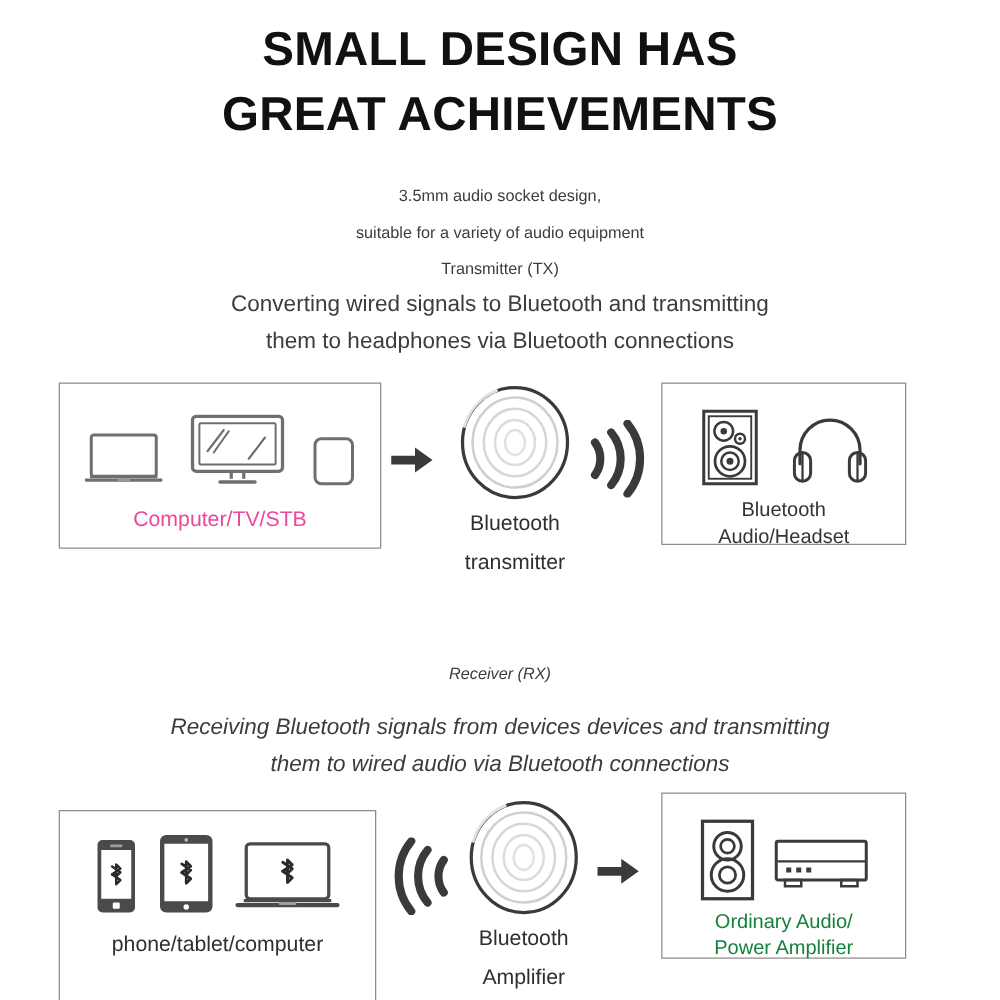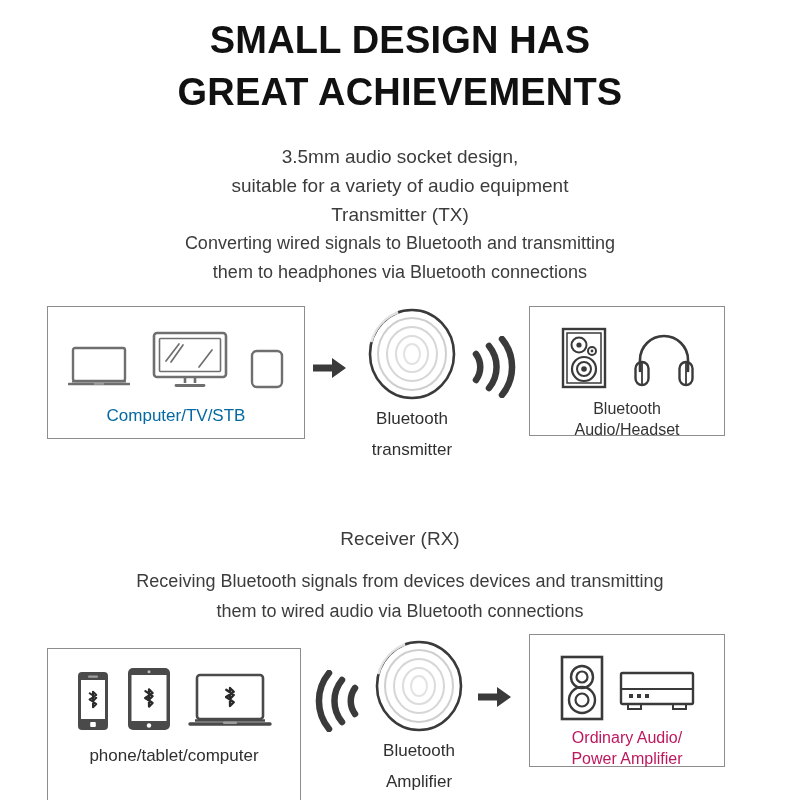--- a/index.html
+++ b/index.html
@@ -34,34 +34,34 @@
   }
 
   
   .intro {
     position: absolute;
     left: 0; right: 0;
     top: 142px;
     text-align: center;
   }
   .intro-line {
-    font-size: 19px;
+    font-size: 13px;
     line-height: 29px;
     color: #3c3c3c;
   }
   .intro-line.wide { font-size: 18px; }
 
   
   .rx-head {
     position: absolute;
     left: 0; right: 0;
     top: 524px;
     text-align: center;
   }
-  .rx-head .intro-line { line-height: 30px; }
+  .rx-head .intro-line { line-height: 30px; font-style: italic; }
 
   
   .row { position: absolute; left: 0; width: 800px; }
   .row-tx { top: 300px; height: 170px; }
   .row-rx { top: 628px; height: 172px; }
 
   .panel {
     position: absolute;
     box-sizing: border-box;
     border: 1px solid #8d8d8d;
@@ -84,21 +84,21 @@
     text-align: center;
     line-height: 21px;
   }
 
   
   .tx-left { left: 47px; top: 6px; width: 258px; height: 133px; }
   .tx-left .icon-strip { gap: 22px; margin-top: 24px; }
   .tx-left .panel-label {
     margin-top: 16px;
     font-size: 17px;
-    color: #0369a1;
+    color: #ec4899;
   }
 
   
   .tx-right { left: 529px; top: 6px; width: 196px; height: 130px; }
   .tx-right .icon-strip { gap: 26px; margin-top: 20px; }
   .tx-right .panel-label {
     margin-top: 9px;
     font-size: 16px;
     color: #333333;
   }
@@ -111,21 +111,21 @@
     font-size: 17px;
     color: #2f2f2f;
   }
 
   
   .rx-right { left: 529px; top: 6px; width: 196px; height: 133px; }
   .rx-right .icon-strip { gap: 14px; margin-top: 20px; }
   .rx-right .panel-label {
     margin-top: 6px;
     font-size: 16px;
-    color: #be185d;
+    color: #15803d;
   }
 
   
   .center-dev {
     position: absolute;
     width: 150px;
     text-align: center;
   }
   .center-dev .dev-caption {
     font-size: 17px;

